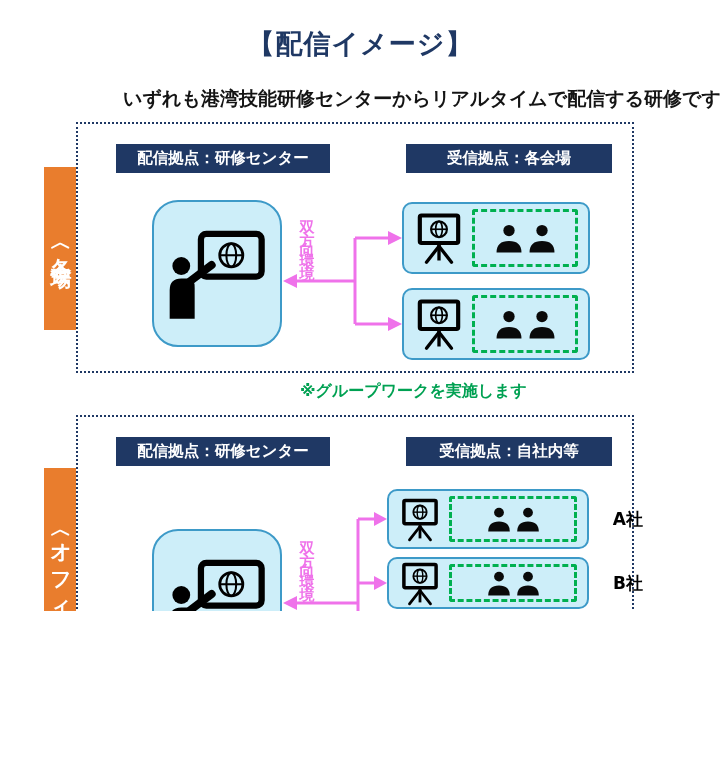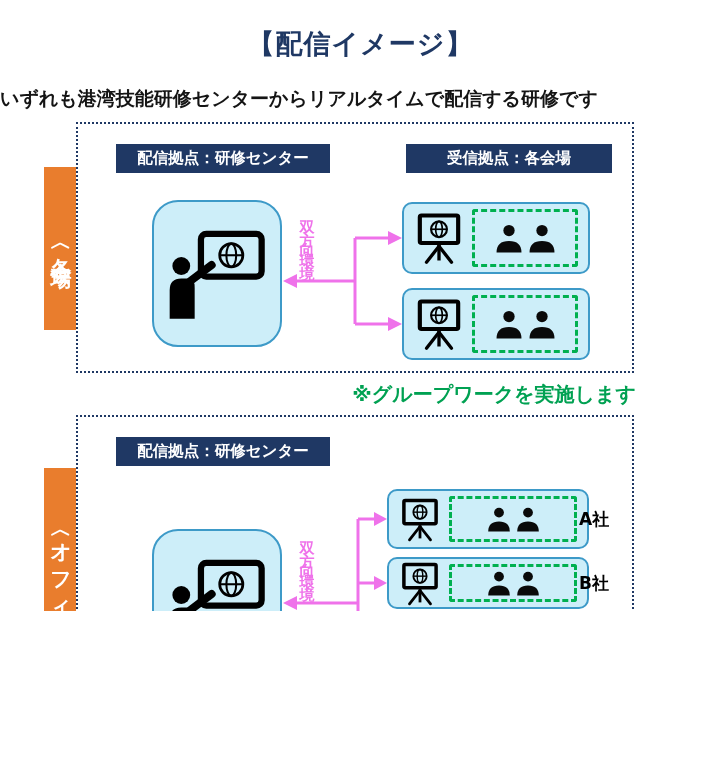--- a/index.html
+++ b/index.html
@@ -2,21 +2,21 @@
 <html><head>
 <meta charset="utf-8">
 <style>
   * { margin:0; padding:0; box-sizing:border-box; }
   html,body { background:#ffffff; }
   body { font-family:"DejaVu Sans","Liberation Sans",sans-serif; }
   .page { position:relative; width:721px; height:611px; background:#fff; overflow:hidden; }
 
   .title { position:absolute; top:26px; left:0; width:100%; text-align:center;
            font-size:27px; font-weight:bold; color:#1f3864; letter-spacing:1px; }
-  .subtitle { position:absolute; top:86px; left:0; width:100%; text-align:left;
+  .subtitle { position:absolute; top:86px; left:0; width:100%; text-align:right;
               font-size:19px; font-weight:bold; color:#141414; }
 
   .dotted-box { position:absolute; border:2px dotted #1f3864; background:#fff;padding-left:22px; }
   .box1 { left:76px; top:122px; width:558px; height:251px; }
   .box2 { left:76px; top:415px; width:558px; height:322px; }
 
   .side-label { position:absolute; background:#e97d2d; color:#fff;
                 display:flex; align-items:center; justify-content:center;
                 writing-mode:vertical-rl; font-weight:bold; font-size:21px; letter-spacing:5px; }
   .side1 { left:44px; top:167px; width:34px; height:163px; }
@@ -54,25 +54,25 @@
 
   .group-box { margin-left:8px; flex:1; border:3px dashed #00b050; border-radius:3px;
                display:flex; align-items:center; justify-content:center; gap:3px; }
   .box1 .group-box { height:58px; }
   .box2 .group-box { height:calc(100% - 10px); }
 
   .person-svg { fill:#0a0a0a; }
   .box1 .person-svg { width:30px; height:30px; }
   .box2 .person-svg { width:26px; height:26px; }
 
-  .company-label { position:absolute; left:501px; width:44px; height:22px;
-                   font-size:17px; font-weight:bold; color:#000; }
-
-  .note { position:absolute; top:381px; left:300px; width:336px; text-align:right;
-          color:#00a152; font-weight:bold; font-size:20px; }
+  .company-label { position:absolute; left:521px; width:44px; height:22px;
+                   font-size:17px; font-weight:bold; color:#000;text-align:right; }
+
+  .note { position:absolute; top:381px; left:300px; width:336px; text-align:left;
+          color:#00a152; font-weight:bold; font-size:16px; }
 
   .bottom-fragment { position:absolute; left:86px; top:769px; width:40px; height:8px; background:#1f3864; }
 </style>
 </head>
 <body>
 
 <div class="page">
 
   <div class="title">【配信イメージ】</div>
   <div class="subtitle">いずれも港湾技能研修センターからリアルタイムで配信する研修です</div>
@@ -160,20 +160,21 @@
         </span>
     </div>
   </div>
 
   <div class="note">※グループワークを実施します</div>
 
   <div class="side-label side2">〈オフィス〉</div>
 
   <div class="dotted-box box2">
     <div class="hdr hdr-send">配信拠点：研修センター</div>
+    <div class="hdr hdr-recv">受信拠点：自社内等</div>
 
     <div class="presenter">
       <span class="icon-slot presenter-slot">
           <svg viewBox="0 0 112 100">
             <rect x="38" y="5" width="68" height="48" rx="6" fill="none" stroke="#000" stroke-width="7"></rect>
             <circle cx="72" cy="29" r="13" fill="none" stroke="#000" stroke-width="3"></circle>
             <ellipse cx="72" cy="29" rx="5.5" ry="13" fill="none" stroke="#000" stroke-width="2.3"></ellipse>
             <line x1="59" y1="29" x2="85" y2="29" stroke="#000" stroke-width="2.3"></line>
             <circle cx="16" cy="41" r="10" fill="#000"></circle>
             <path d="M3,100 L3,68 Q3,55 16,55 L24,55 Q31,55 31,65 L31,100 Z" fill="#000"></path>

